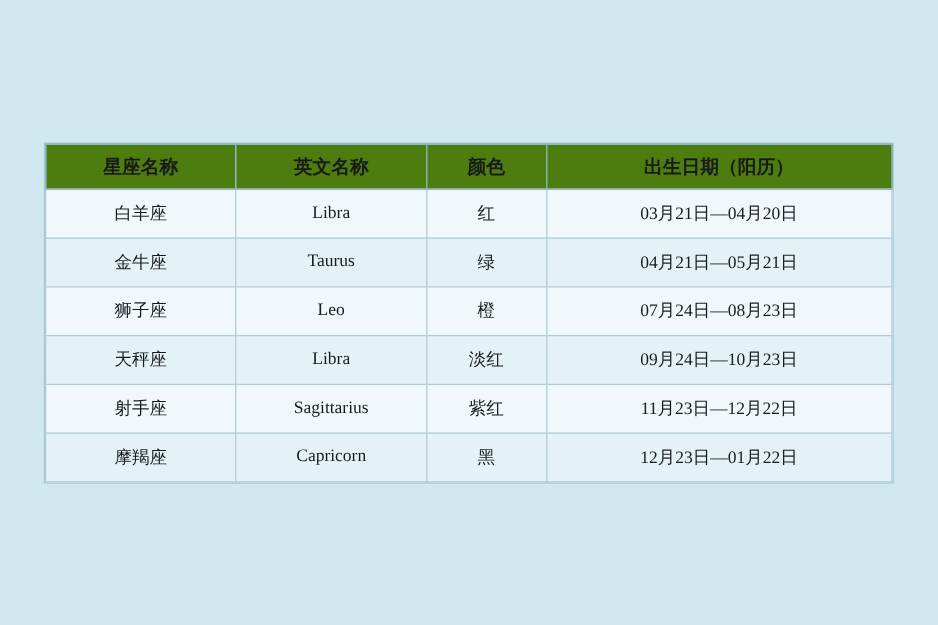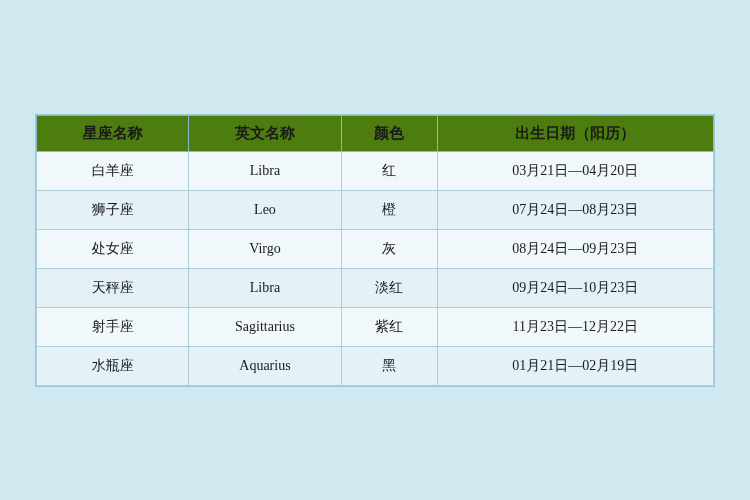--- a/index.html
+++ b/index.html
@@ -81,44 +81,44 @@
       </tr>
     </thead>
     <tbody id="table-body">
     <tr>
           <td>白羊座</td>
           <td>Libra</td>
           <td>红</td>
           <td>03月21日—04月20日</td>
         </tr>
         <tr>
+          <td>金牛座</td>
+          <td>Taurus</td>
+          <td>绿</td>
+          <td>04月21日—05月21日</td>
+        </tr>
+        <tr>
           <td>狮子座</td>
           <td>Leo</td>
           <td>橙</td>
           <td>07月24日—08月23日</td>
-        </tr>
-        <tr>
-          <td>处女座</td>
-          <td>Virgo</td>
-          <td>灰</td>
-          <td>08月24日—09月23日</td>
         </tr>
         <tr>
           <td>天秤座</td>
           <td>Libra</td>
           <td>淡红</td>
           <td>09月24日—10月23日</td>
         </tr>
         <tr>
           <td>射手座</td>
           <td>Sagittarius</td>
           <td>紫红</td>
           <td>11月23日—12月22日</td>
         </tr>
         <tr>
-          <td>水瓶座</td>
-          <td>Aquarius</td>
+          <td>摩羯座</td>
+          <td>Capricorn</td>
           <td>黑</td>
-          <td>01月21日—02月19日</td>
+          <td>12月23日—01月22日</td>
         </tr>
       </tbody>
   </table>
 </div>
 
 </body></html>

